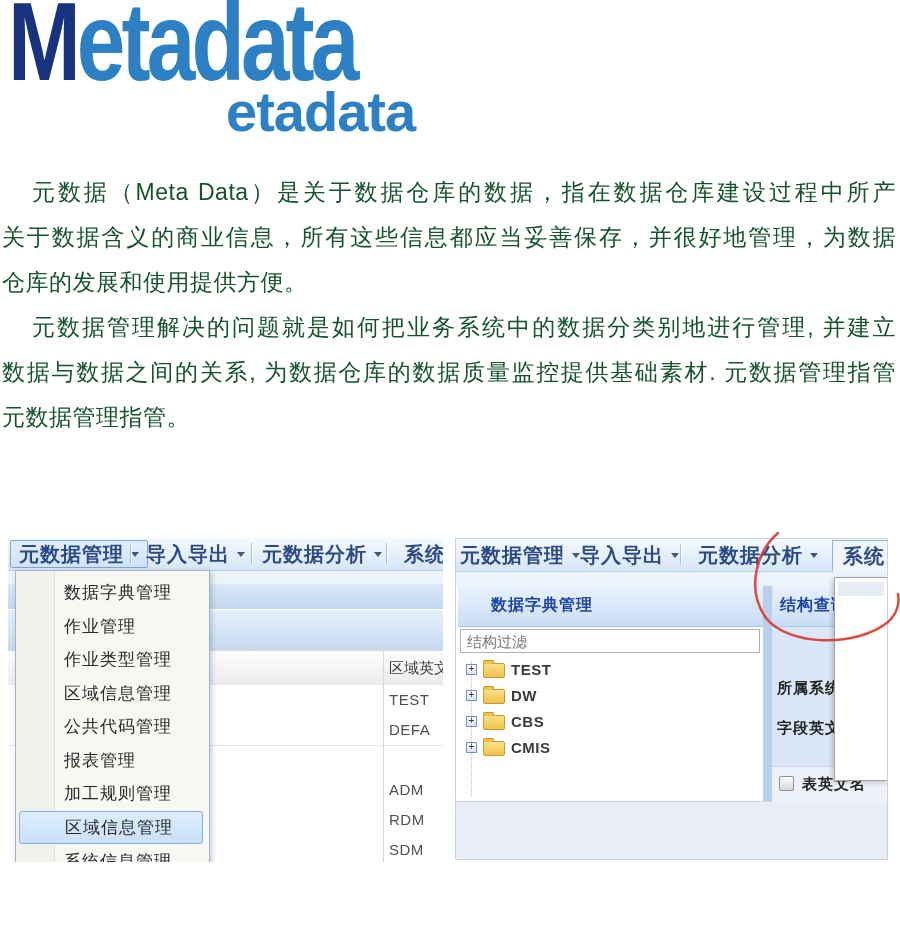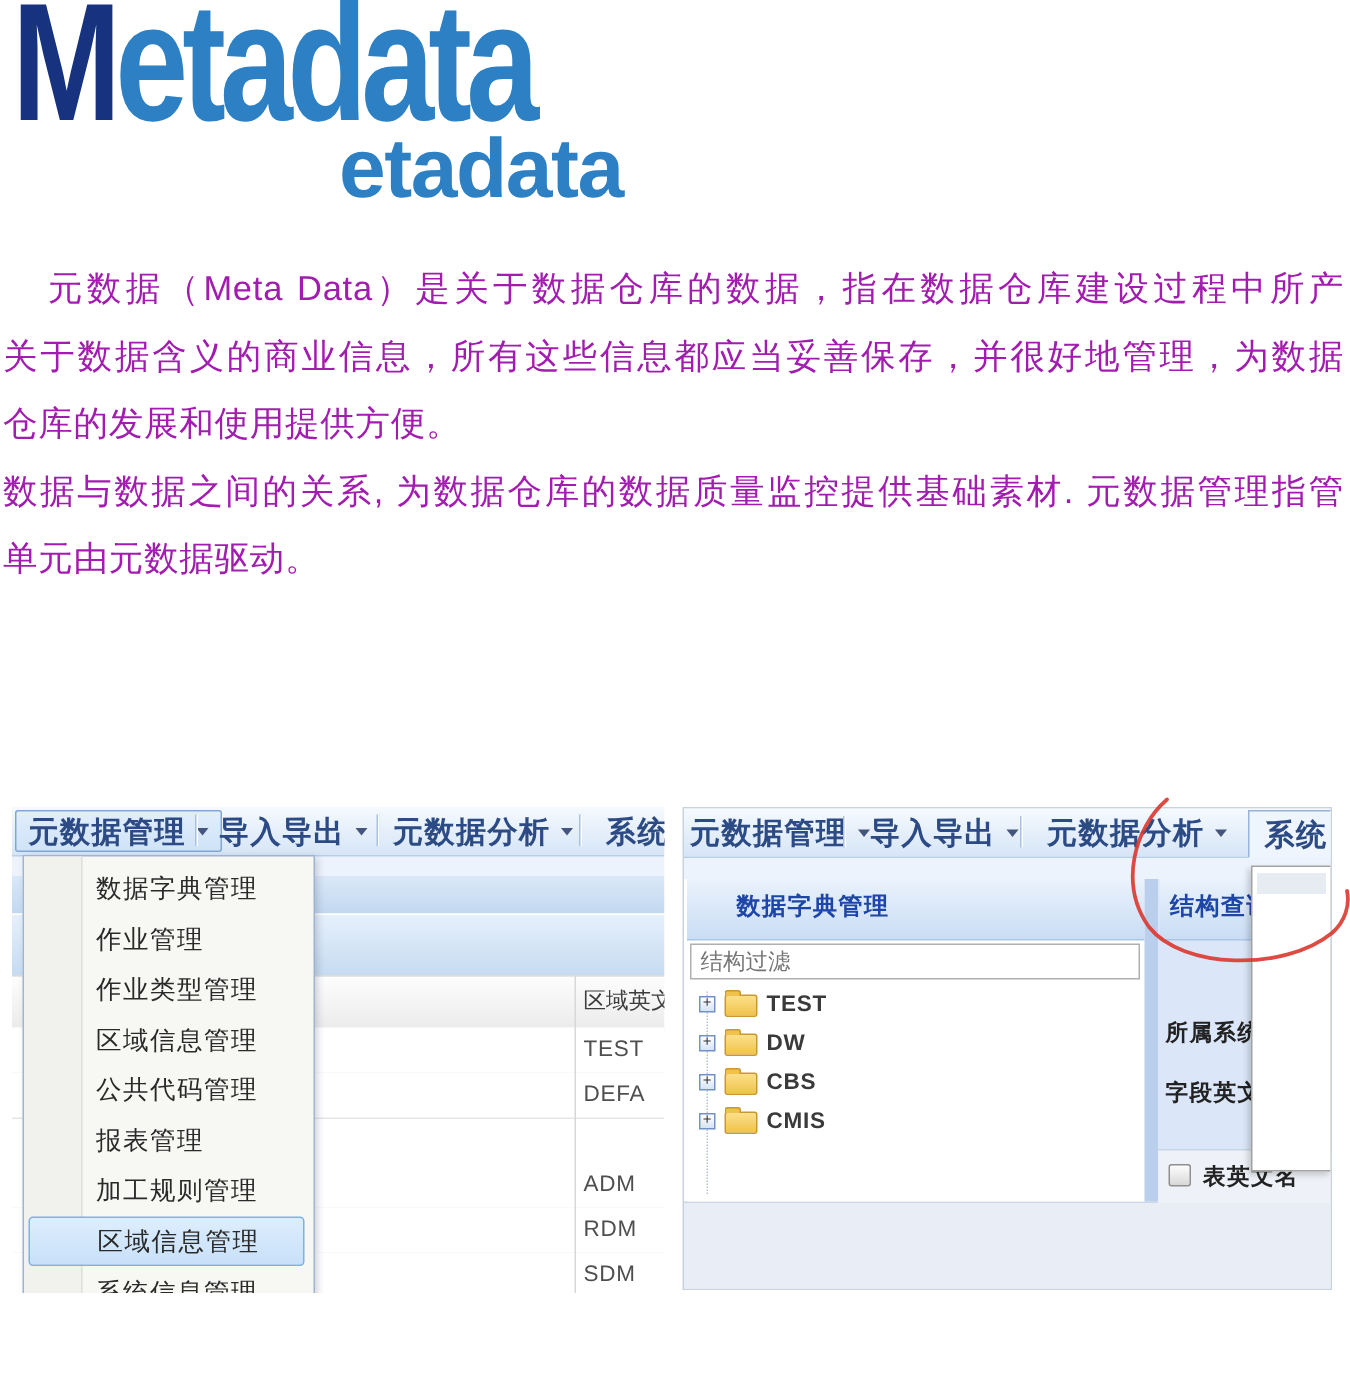--- a/index.html
+++ b/index.html
@@ -15,21 +15,21 @@
     line-height:120px;white-space:nowrap;transform:scaleX(0.78);transform-origin:left top;
   }
   .logo-main .m1{color:#17337f;}
   .logo-main .m2{color:#2c80c3;}
   .logo-sub{
     left:226px;top:84px;font-size:56px;font-weight:bold;letter-spacing:-1px;
     color:#2c80c3;line-height:56px;white-space:nowrap;
   }
 
   
-  .intro{left:2px;top:170px;width:894px;font-size:23px;color:#a21caf;}
+  .intro{left:2px;top:170px;width:894px;font-size:23px;color:#14532d;}
   .intro .ln{height:45px;line-height:45px;white-space:nowrap;letter-spacing:0.5px;}
   .intro .just{text-align:justify;text-align-last:justify;white-space:normal;height:45px;overflow:hidden;}
   .intro .ind{text-indent:30px;}
 
   
   .shot{overflow:hidden;background:#fff;}
   .menubar{left:0;top:0;right:0;height:32px;
     background:linear-gradient(#f5fafe,#d6e5f6);
     border-bottom:1px solid #b7cfe9;z-index:3;}
   .mitem{top:0;height:32px;display:flex;align-items:center;gap:7px;
@@ -83,22 +83,23 @@
 </head>
 <body>
 
 <div class="abs logo-main"><span class="m1">M</span><span class="m2">etadata</span></div>
 <div class="abs logo-sub">etadata</div>
 
 <div class="abs intro">
   <div class="ln just ind">元数据（Meta Data）是关于数据仓库的数据，指在数据仓库建设过程中所产</div>
   <div class="ln just">关于数据含义的商业信息，所有这些信息都应当妥善保存，并很好地管理，为数据</div>
   <div class="ln">仓库的发展和使用提供方便。</div>
+  <div class="ln just ind">元数据管理解决的问题就是如何把业务系统中的数据分类别地进行管理, 并建立</div>
   <div class="ln just">数据与数据之间的关系, 为数据仓库的数据质量监控提供基础素材. 元数据管理指管</div>
-  <div class="ln">单元由元数据驱动。</div>
+  <div class="ln">元数据管理指管。</div>
 </div>
 
 <div class="abs shot" style="left:8px;top:538px;width:435px;height:324px;">
 
   <div class="abs bandA" style="left:0;top:32px;right:0;height:14px;z-index:1;"></div>
   <div class="abs bandB" style="left:0;top:46px;right:0;height:25px;z-index:1;"></div>
   <div class="abs bandC" style="left:0;top:72px;right:0;height:40px;z-index:1;"></div>
 
   <div class="abs thead" style="left:0;top:112px;right:0;height:35px;z-index:1;">
     <div class="abs htxt">区域英文名</div>

